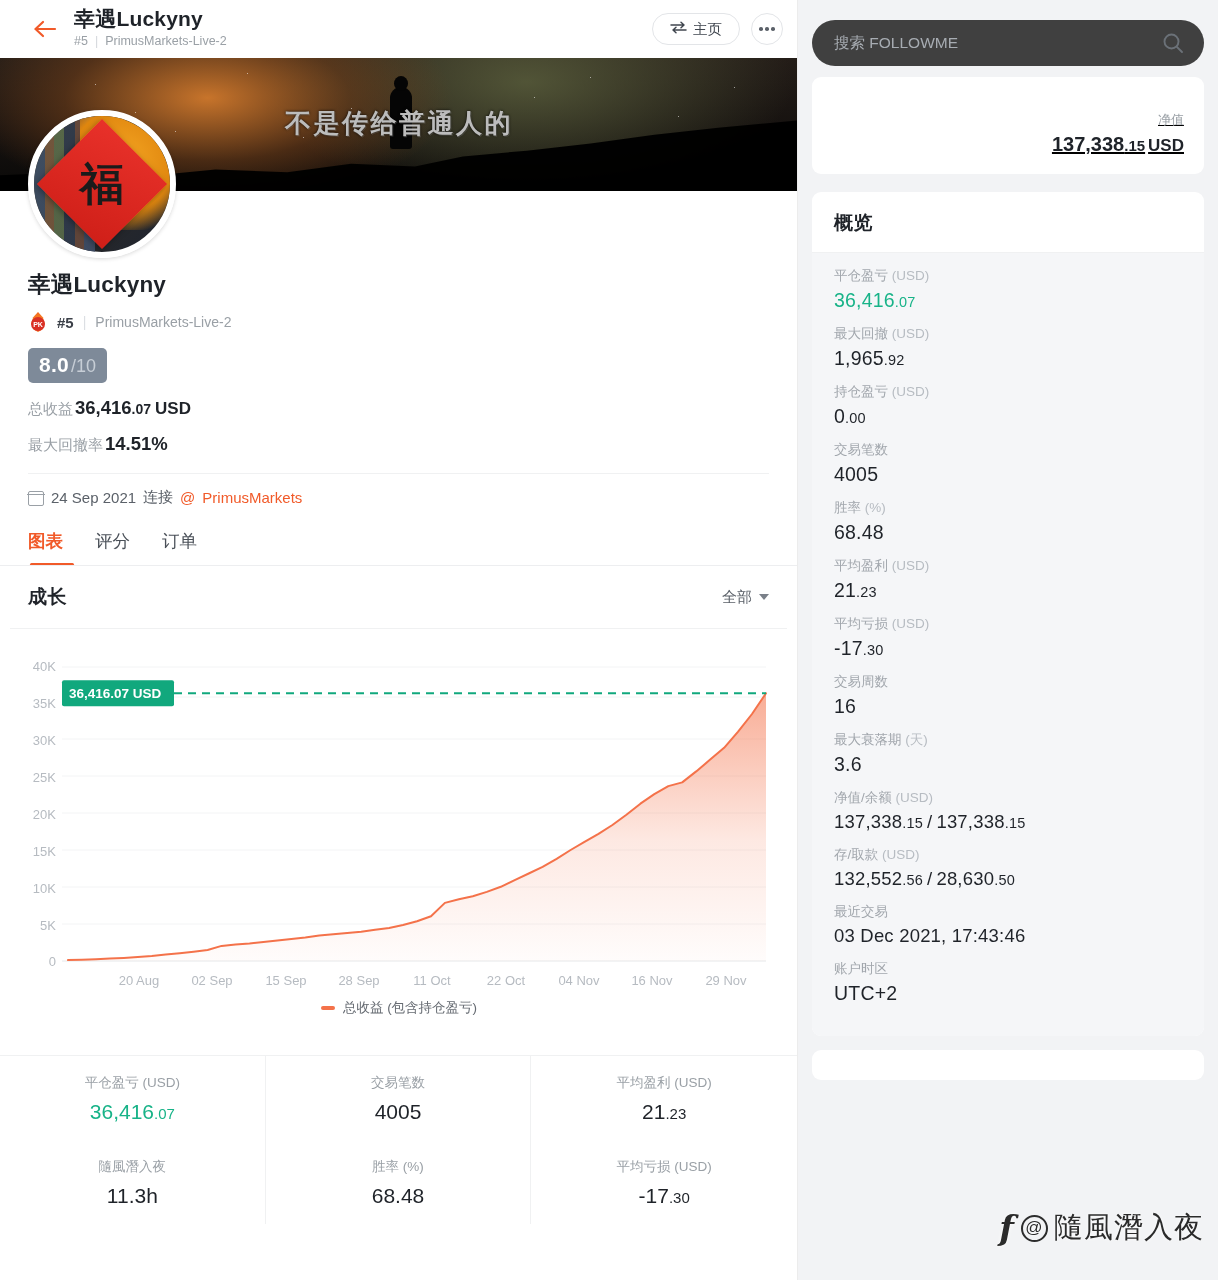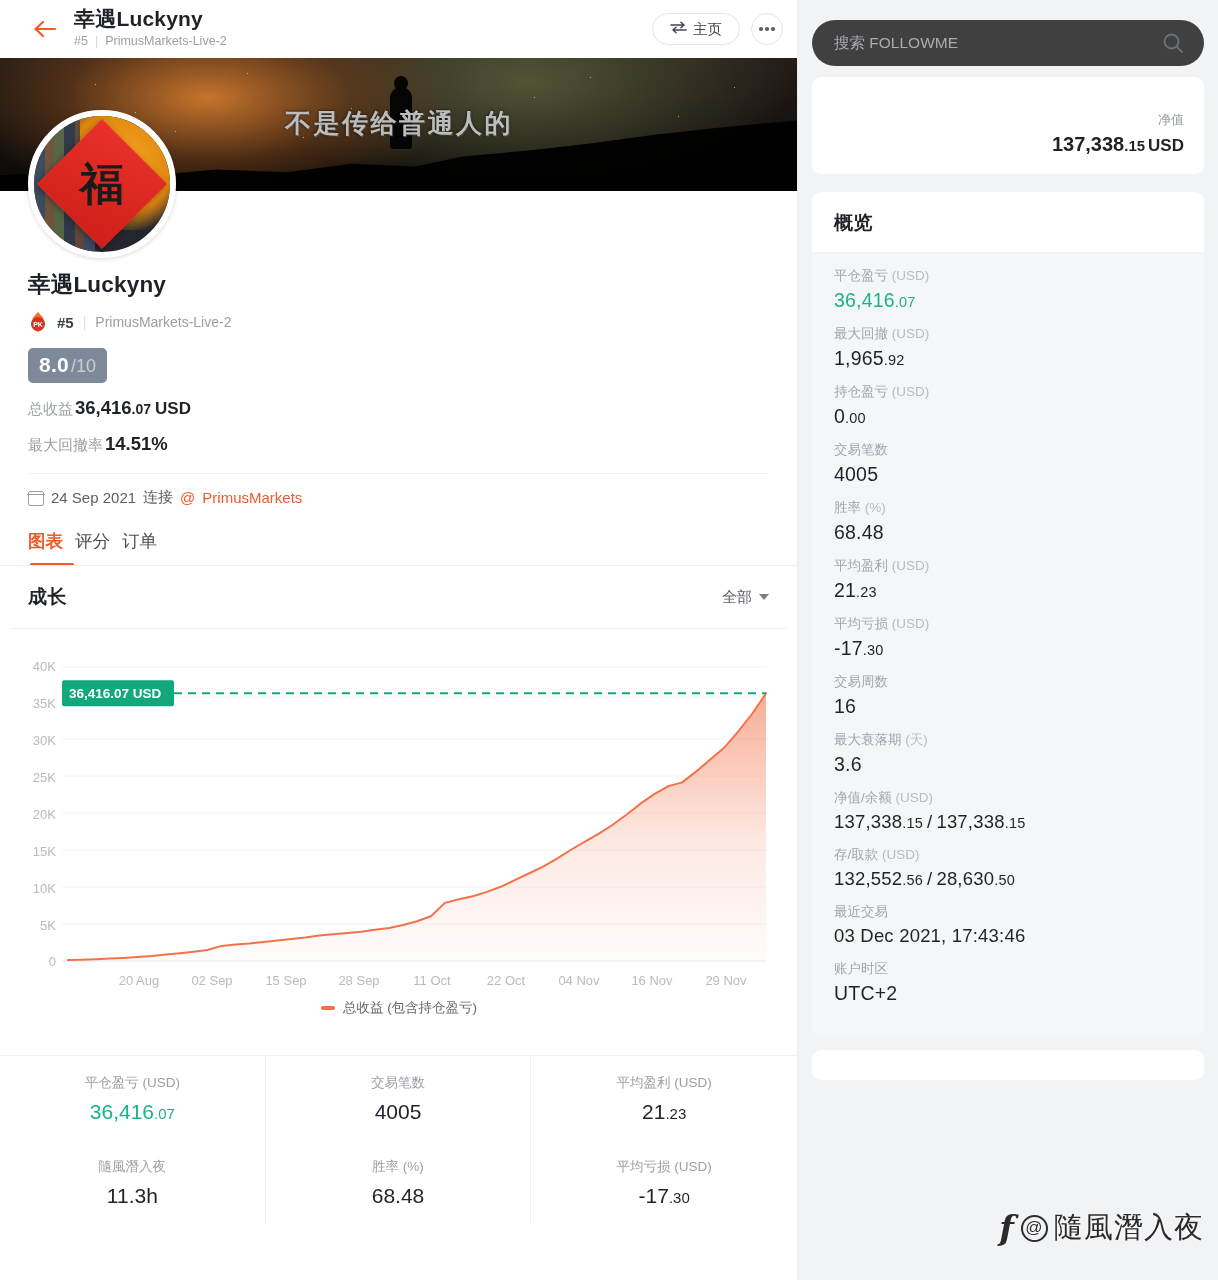--- a/index.html
+++ b/index.html
@@ -168,21 +168,21 @@
     position:absolute; inset:1px 0 0 0; border: 1.6px solid #9aa0a6; border-radius: 2px;
   }
   .cal-icon i::before {
     content:""; position:absolute; left:-1.6px; right:-1.6px; top: 2px; height: 1.6px; background:#9aa0a6;
   }
   .connect-row .brand { color: #f15a29; }
   .connect-row .at { color: #f15a29; }
 
   
   .tabs {
-    margin: 22px 0 0 28px; display: flex; gap: 12px; position: relative;
+    margin: 22px 0 0 28px; display: flex; gap: 32px; position: relative;
   }
   .tab { font-size: 17.5px; color: #4a5058; padding-bottom: 13px; cursor: pointer; }
   .tab.active { color: #f15a29; font-weight: 700; }
   .tab.active::after {
     content: ""; position: absolute; bottom: 0; left: 2px; width: 44px; height: 3px;
     background: #f15a29; border-radius: 2px;
   }
   .tabs-underline { position:absolute; left:-28px; right:-28px; bottom:0; height:1px; background:#edeef0; }
 
   
@@ -228,21 +228,21 @@
     height: 46px; border-radius: 23px; background: #404040;
     display: flex; align-items: center; padding: 0 20px 0 22px;
     justify-content: space-between; margin-bottom: 11px;
   }
   .search-box .ph { font-size: 15.5px; color: #a7acb2; }
   .s-icon { width: 22px; height: 22px; }
   .card {
     background: #fff; border-radius: 9px; padding: 14px 20px 16px 20px;
     margin-bottom: 18px;
   }
-  .card-netvalue { text-align: right; padding-top: 34px; padding-bottom: 18px; }
+  .card-netvalue { text-align: right; padding-top: 34px; padding-bottom: 18px; text-decoration: underline; }
   .nv-label { font-size: 13px; color: #9aa0a6; margin-bottom: 4px; }
   .nv-value { font-size: 20px; font-weight: 700; color: #1f2329; }
   .nv-value .dec { font-size: 15px; font-weight: 700; }
   .nv-value .cur { font-size: 17px; font-weight: 700; margin-left: 3px; }
 
   .overview-card { background: #fff; border-radius: 9px; overflow: hidden; }
   .ov-head {
     padding: 18px 22px 16px 22px; font-size: 19px; font-weight: 700; color: #1f2329;
     border-bottom: 1px solid #f0f1f2; letter-spacing:.5px;
   }

